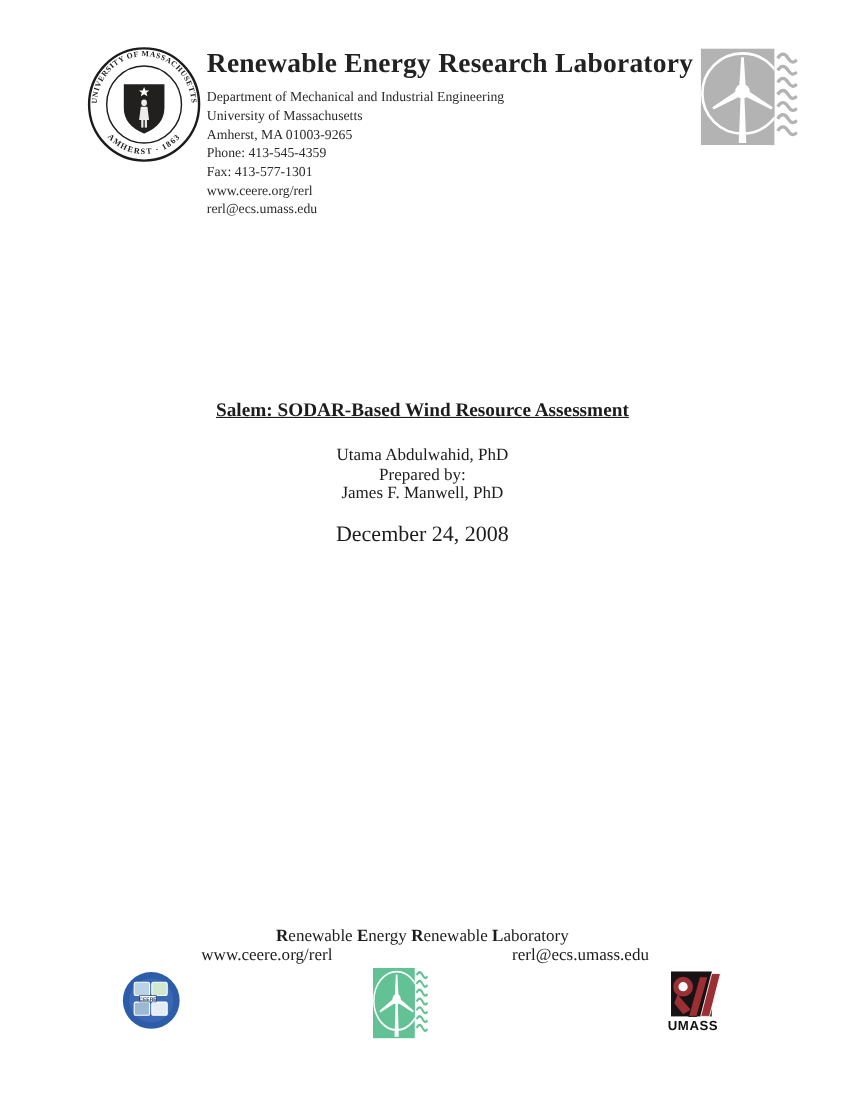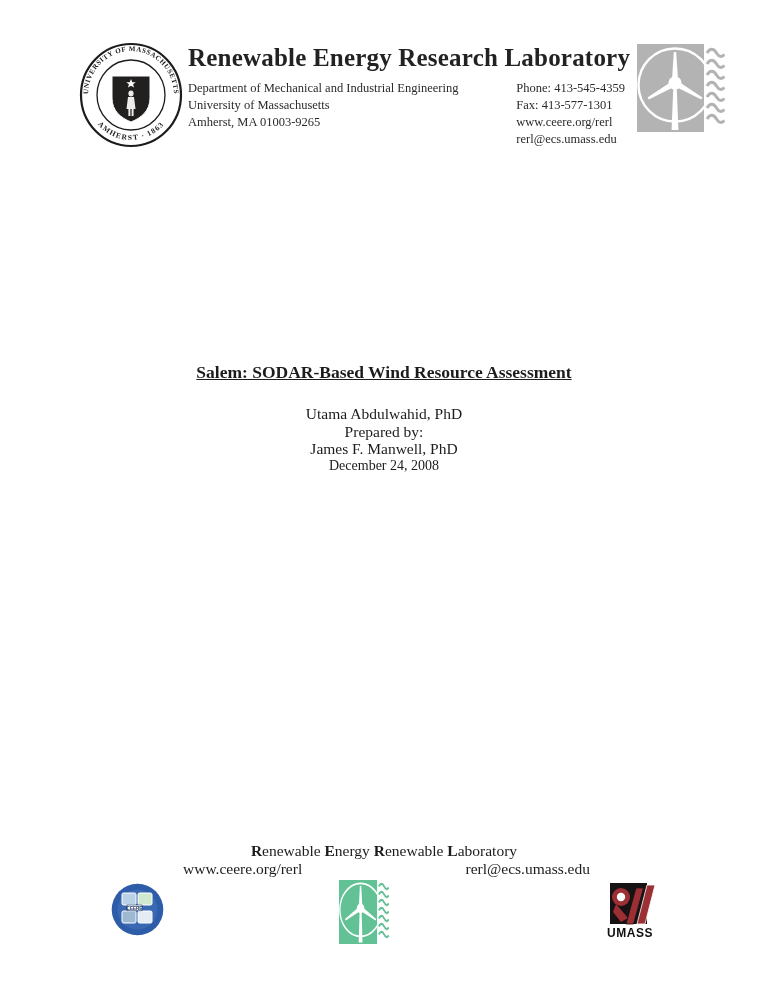--- a/index.html
+++ b/index.html
@@ -24,29 +24,30 @@
     white-space: nowrap;
     color: #222;
   }
   .header-cols {
     display: flex;
     justify-content: space-between;
     margin-top: 8px;
     font-size: 12.5px;
     line-height: 17px;
     color: #2a2a2a;
+    flex-direction: column;
   }
   .contact-col { text-align: left; }
   .header-turbine { position: absolute; left: 637px; top: 44px; width: 88px; height: 88px; }
 
   
   .title-block { position: absolute; top: 362px; left: 0; width: 100%; text-align: center; }
   .doc-title { font-size: 17.5px; font-weight: 700; text-decoration: underline; }
   .byline { margin-top: 22px; font-size: 15.5px; line-height: 17.5px; }
-  .doc-date { font-size: 14px; }
+  .doc-date { margin-top: 17px; font-size: 20px; }
 
   
   .footer-org { position: absolute; top: 842px; left: 0; width: 100%; text-align: center; font-size: 15.5px; }
   .footer-links {
     position: absolute; top: 860px; left: 183px; width: 407px;
     display: flex; justify-content: space-between; font-size: 15.5px;
   }
   .logo-ceere { position: absolute; left: 111px; top: 883px; width: 53px; height: 53px; }
   .logo-rerl-green { position: absolute; left: 339px; top: 880px; width: 50px; height: 64px; }
   .logo-umass { position: absolute; left: 607px; top: 883px; width: 50px; height: 57px; }

